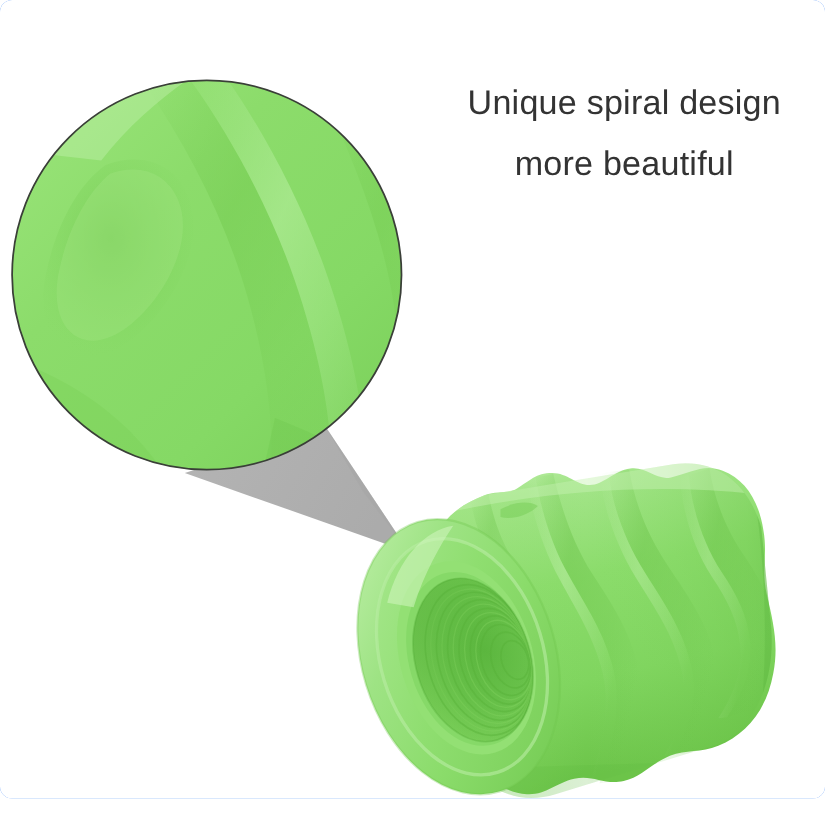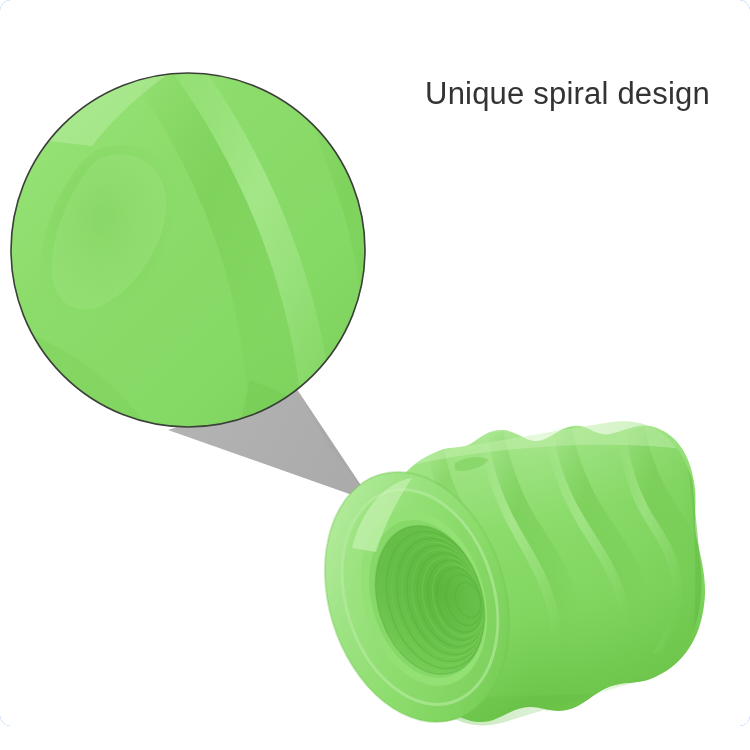--- a/index.html
+++ b/index.html
@@ -344,15 +344,16 @@
 
         <path d="M 250 380 C 300 400, 340 420, 366 440 L 366 470 L 230 470 Z" fill="#63BF45" opacity="0.22"></path>
       </g>
 
       <circle cx="188" cy="250" r="177" fill="none" stroke="#3a3f38" stroke-width="1.6"></circle>
     </g>
   </svg>
 
   <div class="caption-block">
     <span class="caption-line">Unique spiral design</span>
+    <span class="caption-line">more beautiful</span>
   </div>
 
 </div>
 
 </body></html>

